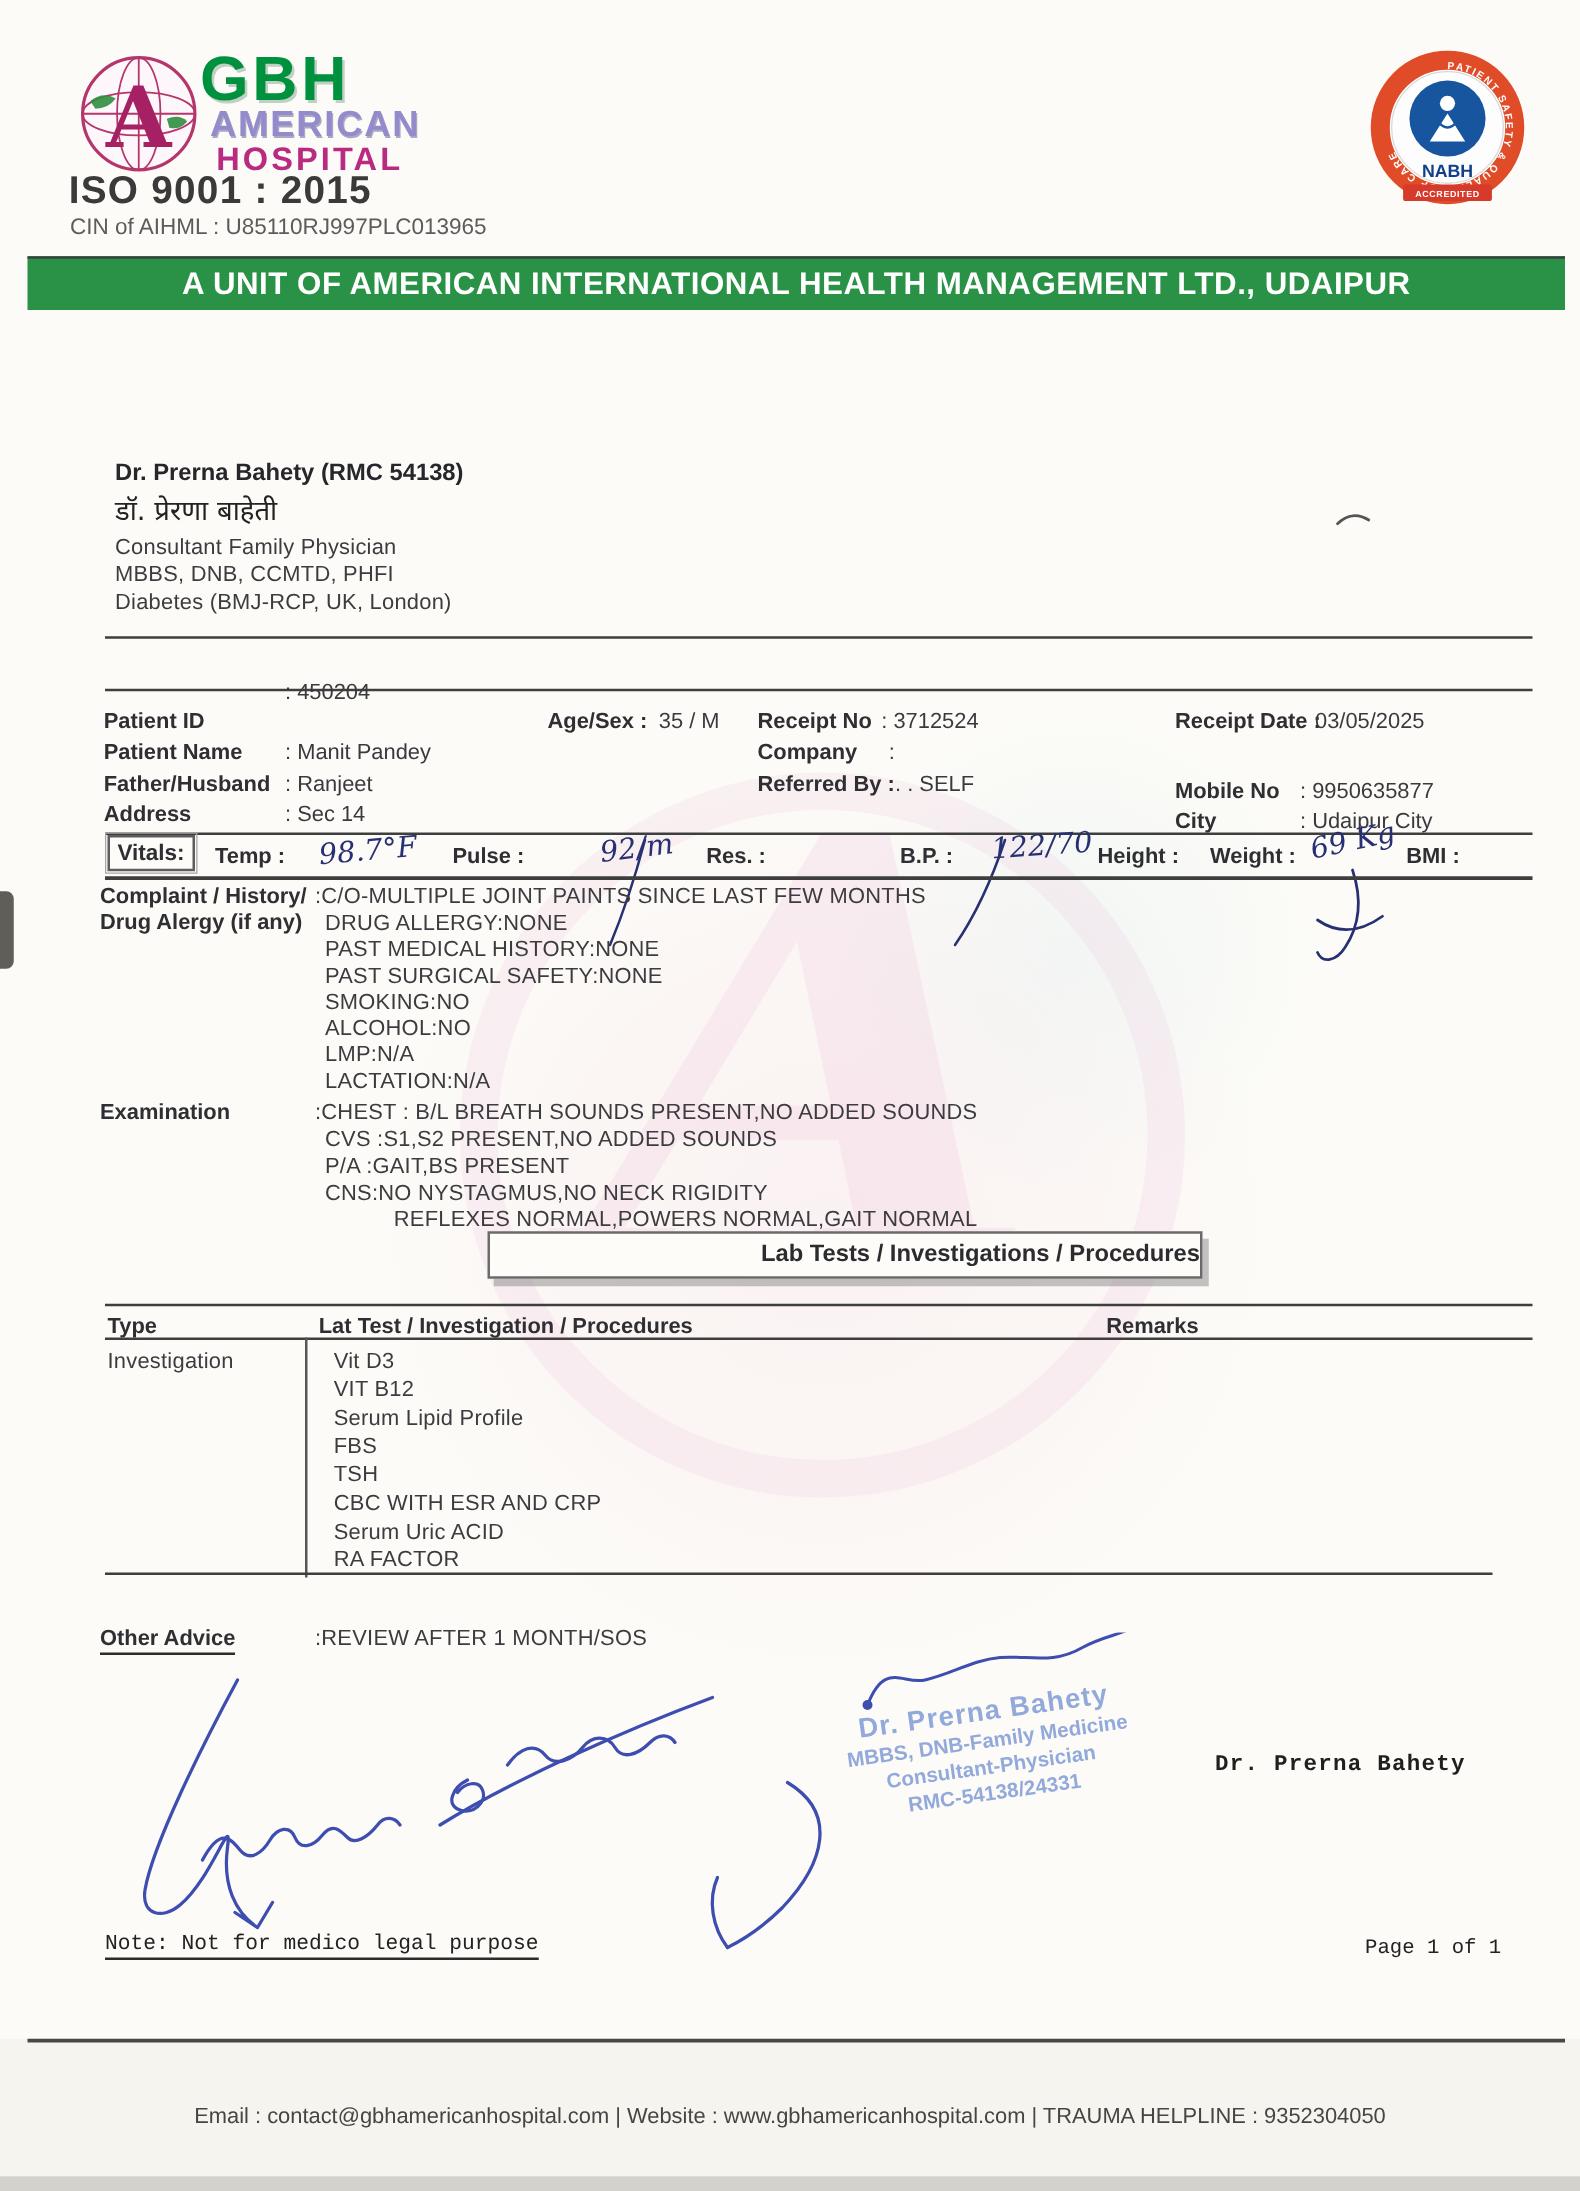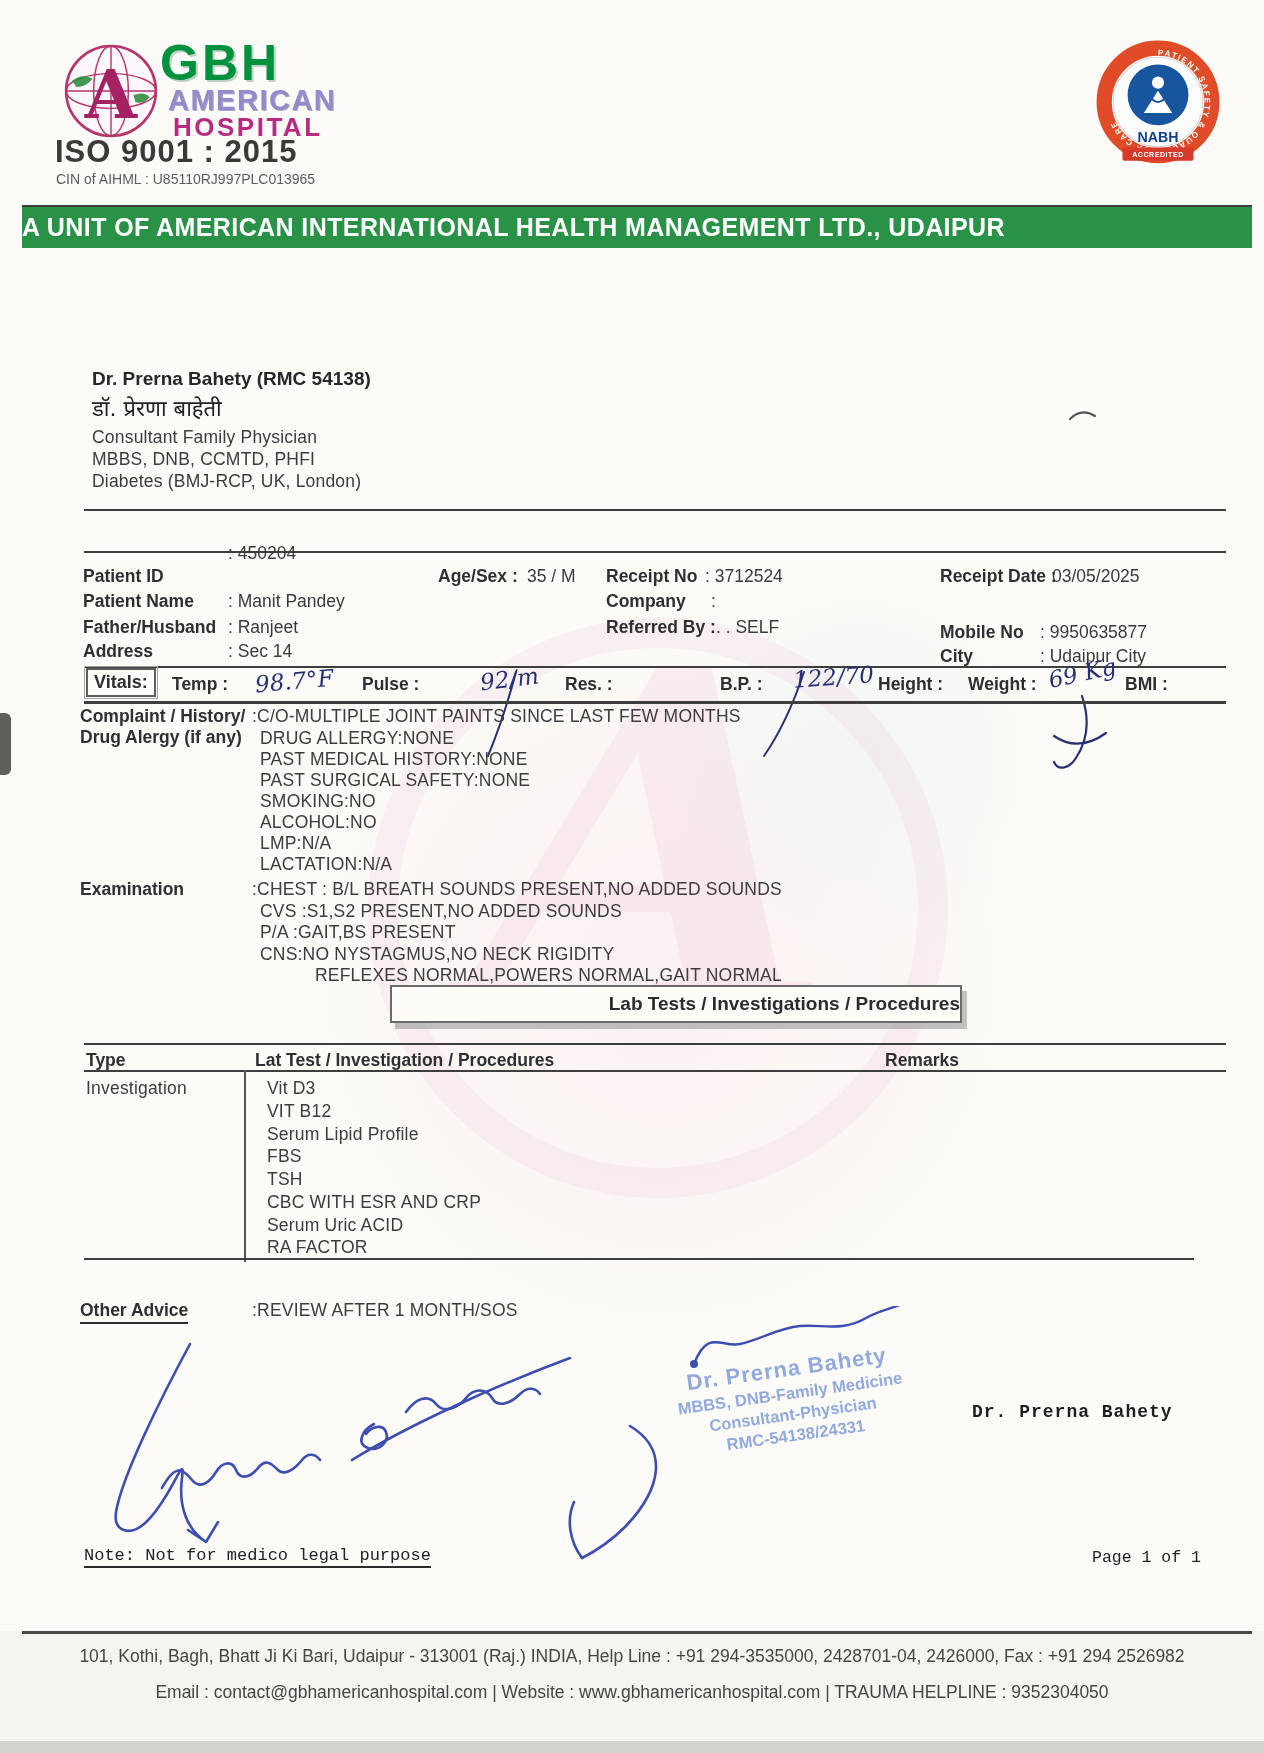--- a/index.html
+++ b/index.html
@@ -15,21 +15,21 @@
   .lbl{font-weight:bold;color:#2f2f33;font-size:17.5px;}
   .val{font-size:17.5px;color:#3a3a3e;}
   .body-line{font-size:17.5px;color:#3c3c40;letter-spacing:.2px;}
   .rule{position:absolute;background:#3e3e3e;height:2px;}
   .hand{font-family:"DejaVu Serif",serif;font-style:italic;font-weight:500;color:#273073;font-size:23px;}
   .mono{font-family:"Liberation Mono","DejaVu Sans Mono",monospace;}
   .wm-ring{position:absolute;left:368px;top:618px;width:520px;height:520px;border-radius:50%;border:30px solid rgba(228,152,198,.10);}
   .wm-letter{position:absolute;left:470px;top:610px;font-family:"DejaVu Serif",serif;font-style:italic;font-weight:bold;
              font-size:470px;line-height:1;color:rgba(228,152,198,.12);}
   .banner{position:absolute;left:22px;top:205px;width:1230px;height:41px;background:#2a9247;border-top:2px solid #3c4040;
-          color:#fff;font-weight:bold;font-size:25px;line-height:41px;letter-spacing:.4px;}
+          color:#fff;font-weight:bold;font-size:25px;text-align:center;line-height:41px;letter-spacing:.4px;}
   .vitals-box{position:absolute;left:86px;top:668px;border:2px solid #5d5d5d;outline:1px solid #a5a5a5;outline-offset:1px;
               padding:2px 6px;background:#fdfcf8;}
   .lab-box{position:absolute;left:390px;top:985px;width:568px;height:34px;border:2px solid #6a6a6a;background:#fdfcf8;
            box-shadow:5px 6px 0 rgba(125,125,125,.45);text-align:right;line-height:34px;font-weight:bold;font-size:19px;color:#2c2c30;}
   .stamp{position:absolute;left:596px;top:1356px;width:390px;transform:rotate(-8deg);color:#8ca5da;text-align:center;opacity:.95;}
   .stamp .s1{font-size:22px;font-weight:bold;letter-spacing:1px;}
   .stamp .s2{font-size:16.5px;font-weight:bold;margin-top:2px;}
   .underln{border-bottom:2px solid #2c2c2c;padding-bottom:1px;}
   .footer-zone{position:absolute;left:0;top:1631px;width:1264px;height:122px;background:rgba(120,118,105,.05);}
   .bottom-strip{position:absolute;left:0;top:1741px;width:1264px;height:12px;background:#d3d2cc;}
@@ -51,21 +51,21 @@
     <line x1="4" y1="48" x2="92" y2="48" stroke="#b5366b" stroke-width="1.4"></line>
     <line x1="48" y1="4" x2="48" y2="92" stroke="#b5366b" stroke-width="1.4"></line>
     <path d="M10,38 q10,-8 20,-2 q-6,8 -16,8 z" fill="#2f8f3f" opacity=".9"></path>
     <path d="M70,52 q10,-4 16,2 q-6,7 -14,5 z" fill="#2f8f3f" opacity=".9"></path>
     <text x="48" y="74" text-anchor="middle" font-family="DejaVu Serif,serif" font-weight="bold" font-size="66" fill="#a52163">A</text>
   </svg>
   <div class="abs" style="left:160px;top:34px;font-size:50px;font-weight:800;color:#00913f;letter-spacing:3px;text-shadow:2px 2px 0 rgba(10,80,40,.25)">GBH</div>
   <div class="abs" style="left:168px;top:84px;font-size:29px;font-weight:800;color:#938bcb;letter-spacing:1.5px;text-shadow:1px 1px 0 rgba(90,85,140,.5)">AMERICAN</div>
   <div class="abs" style="left:173px;top:112px;font-size:26px;font-weight:800;color:#b92b80;letter-spacing:2.5px">HOSPITAL</div>
   <div class="abs" style="left:55px;top:134px;font-size:31px;font-weight:800;color:#3a3a3a;letter-spacing:1px">ISO 9001 : 2015</div>
-  <div class="abs" style="left:56px;top:171px;font-size:14px;color:#5c5c5c">CIN of AIHML : U85110RJ997PLC013965</div>
+  <div class="abs" style="left:56px;top:171px;font-size:18px;color:#5c5c5c">CIN of AIHML : U85110RJ997PLC013965</div>
 
   <svg class="abs" style="left:1090px;top:38px" width="136" height="136" viewBox="0 0 134 134">
     <circle cx="67" cy="63" r="60" fill="#fff"></circle>
     <circle cx="67" cy="63" r="53" fill="none" stroke="#e04b28" stroke-width="15"></circle>
     <defs>
         <path id="nring" d="M 67 17 a 46 46 0 1 1 -0.01 0"></path>
       </defs>
     <text font-size="8" font-weight="bold" fill="#fff" letter-spacing="1.5">
       <textPath href="#nring">PATIENT SAFETY &amp; QUALITY OF CARE</textPath>
     </text>
@@ -217,18 +217,17 @@
       <path d="M560,96 C600,120 590,160 556,196 C538,214 520,224 512,228"></path>
       <path d="M512,228 C500,212 496,190 504,172"></path>
     </g>
   </svg>
 
   <div class="abs mono underln" style="left:84px;top:1546px;font-size:17px;color:#222">Note: Not for medico legal purpose</div>
   <div class="abs mono" style="left:1092px;top:1548px;font-size:16.5px;color:#222">Page 1 of 1</div>
 
   <div class="footer-zone"></div>
   <div class="rule" style="left:22px;top:1631px;width:1230px;height:3px;background:#474747"></div>
-  <div class="abs" style="left:0;top:1646px;width:1264px;text-align:center;font-size:17.5px;color:#454545;white-space:normal">101, Kothi, Bagh, Bhatt Ji Ki Bari, Udaipur - 313001 (Raj.) INDIA, Help Line : +91 294-3535000, 2428701-04, 2426000, Fax : +91 294 2526982</div>
   <div class="abs" style="left:0;top:1682px;width:1264px;text-align:center;font-size:17.5px;color:#454545;white-space:normal">Email : contact@gbhamericanhospital.com | Website : www.gbhamericanhospital.com | TRAUMA HELPLINE : 9352304050</div>
   <div class="bottom-strip"></div>
 
   <div class="edge-mark"></div>
 </div>
 
 </body></html>

